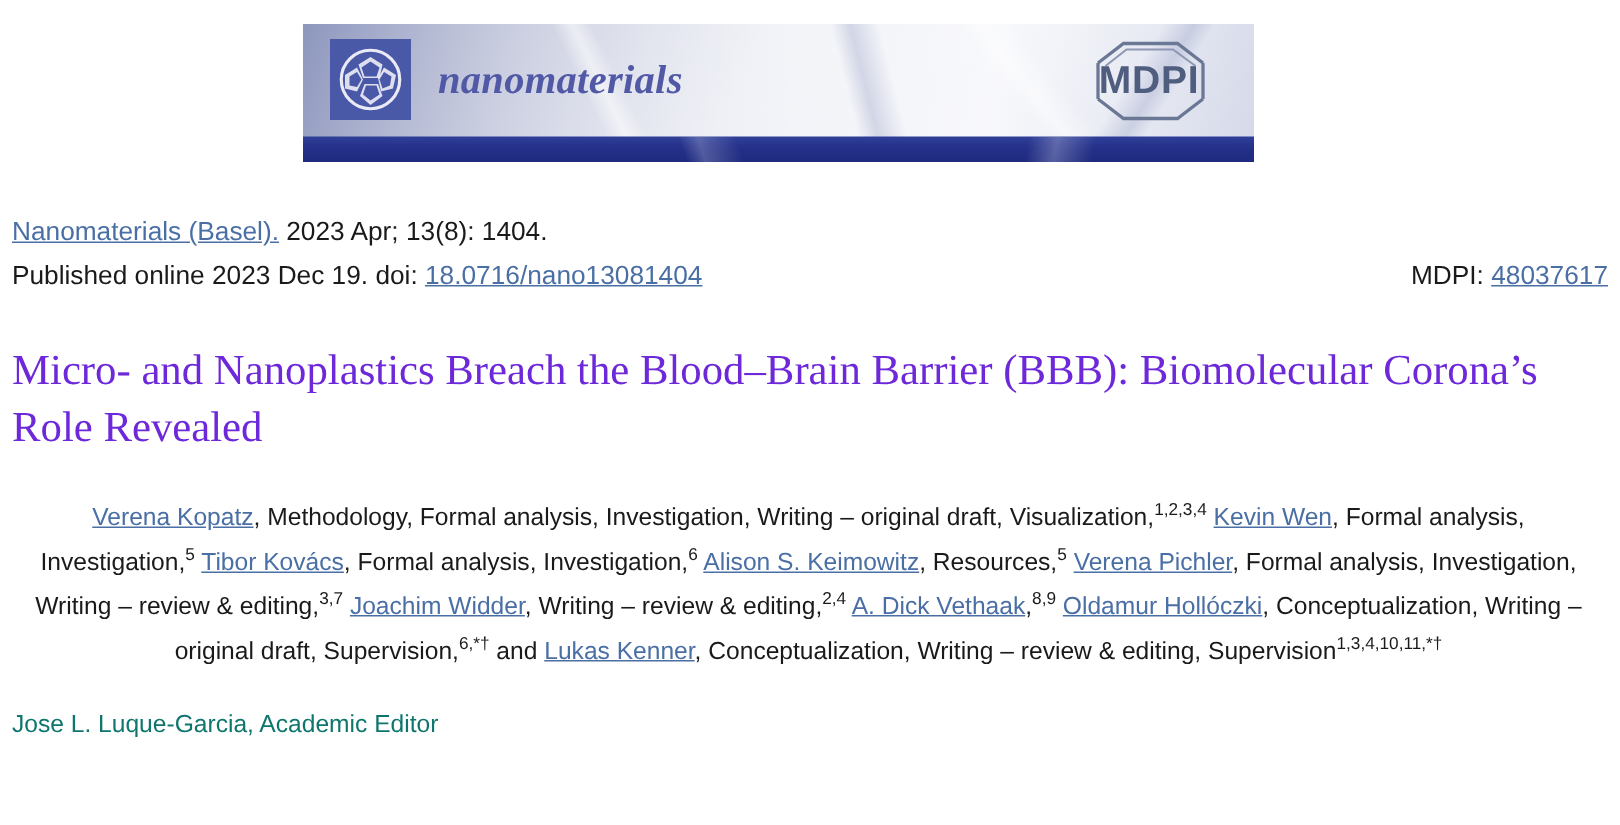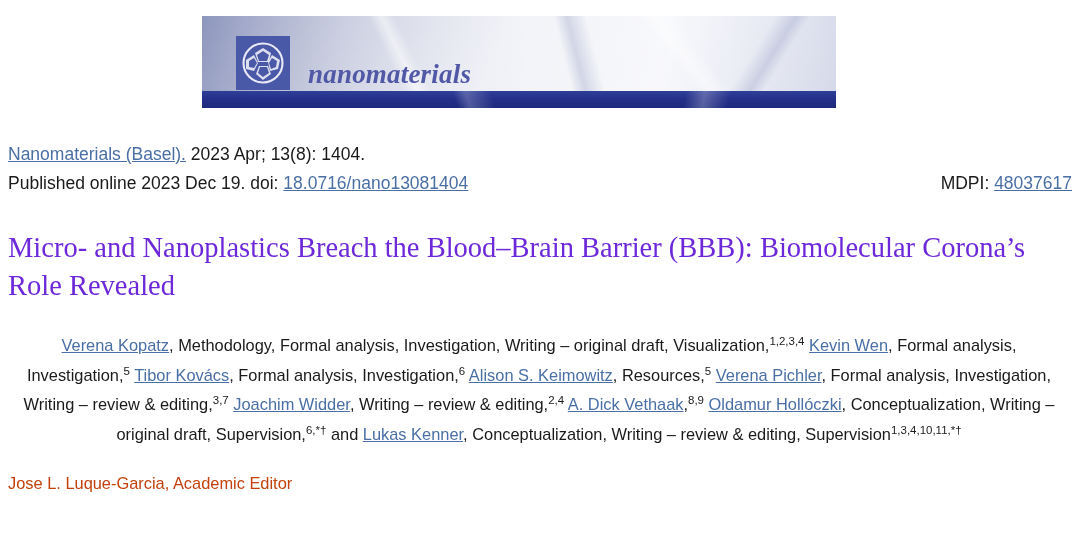--- a/index.html
+++ b/index.html
@@ -42,24 +42,24 @@
     inset: 0;
     background:
       linear-gradient(64deg, rgba(255,255,255,0) 31%, rgba(255,255,255,.55) 33%, rgba(255,255,255,0) 35%),
       linear-gradient(76deg, rgba(140,150,190,0) 57%, rgba(140,150,190,.33) 59%, rgba(140,150,190,0) 62%),
       linear-gradient(52deg, rgba(255,255,255,0) 72%, rgba(255,255,255,.45) 74%, rgba(255,255,255,0) 77%),
       linear-gradient(-58deg, rgba(130,140,185,0) 12%, rgba(130,140,185,.28) 14%, rgba(130,140,185,0) 17%);
     pointer-events: none;
   }
   .banner .content {
     position: absolute;
-    left: 16px; right: 0; top: 0;
+    left: 0; right: 0; top: 0;
     height: 74px;
     display: flex;
-    align-items: flex-end;
+    align-items: center;
   }
   .fullerene {
     width: 54px;
     height: 54px;
     margin-left: 18px;
     background: #4a58a8;
     display: block;
     flex: 0 0 auto;
   }
   .journal-word {
@@ -134,21 +134,21 @@
   }
   .authors sup {
     font-size: 0.70em;
     vertical-align: super;
     line-height: 0;
   }
   .editor {
     margin: 22px 8px 0 8px;
     font-size: 16.4px;
     line-height: 24px;
-    color: #c2410c;
+    color: #0f766e;
   }
 </style>
 </head>
 <body>
 
 <div class="page">
 
   <div class="banner-wrap">
     <div class="banner">
       <div class="streaks"></div>
@@ -168,20 +168,30 @@
               <polygon points="27,15 33,19 31,25 23,25 21,19"></polygon>
               <polygon points="36,22 41,25 40,31 35,33 33,27"></polygon>
               <polygon points="18,22 21,27 18,32 13,31 13,25"></polygon>
               <polygon points="24,31 31,31 33,37 27,41 22,37"></polygon>
             </g>
           </svg>
         </span>
 
         <span class="journal-word">nanomaterials</span>
 
+        <span class="mdpi-logo">
+          <svg viewBox="0 0 96 58" width="96" height="58" aria-hidden="true">
+            <path d="M14 17 L31 4 L50 4 L67 4 L84 17" fill="none" stroke="#6a7795" stroke-width="2.2"></path>
+            <path d="M14 17 L14 41" fill="none" stroke="#6a7795" stroke-width="2.2"></path>
+            <path d="M84 17 L84 41" fill="none" stroke="#6a7795" stroke-width="2.2"></path>
+            <path d="M14 41 L31 54 L67 54 L84 41" fill="none" stroke="#6a7795" stroke-width="2.2"></path>
+            <path d="M19 19 L33 8 L64 8 L79 19" fill="none" stroke="#8d98b2" stroke-width="1.4"></path>
+            <text x="48" y="37" text-anchor="middle" font-family="'Liberation Sans', sans-serif" font-size="26" font-weight="bold" letter-spacing="0.5" fill="#4f5d7e">MDPI</text>
+          </svg>
+        </span>
       </div>
 
       <div class="banner-bar"></div>
     </div>
   </div>
 
   <div class="citation">
     <div class="cit-row">
       <div class="cit-left">
         <a class="link" href="#">Nanomaterials (Basel).</a><span> 2023 Apr; 13(8): 1404.</span>

